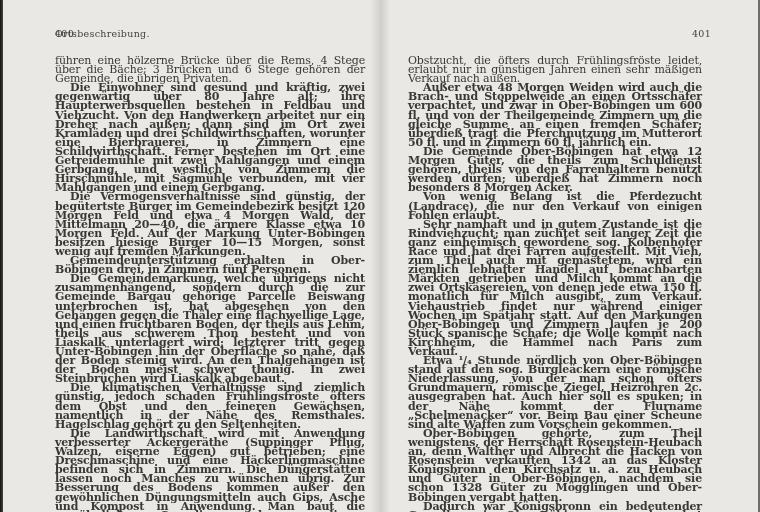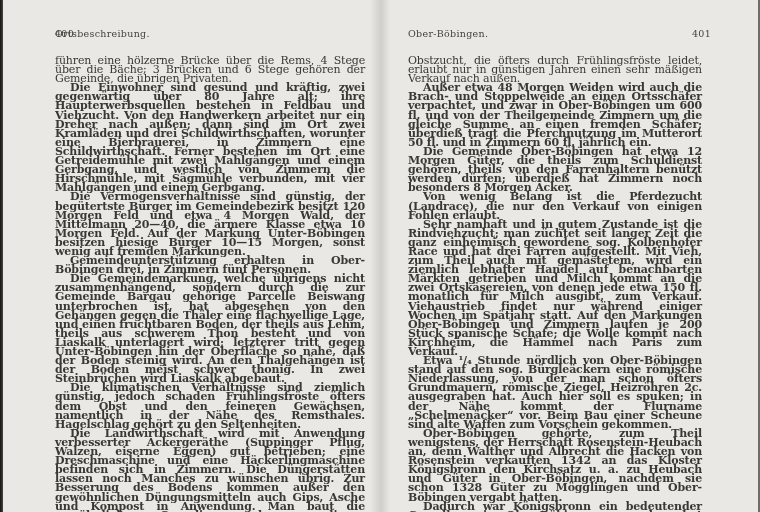--- a/index.html
+++ b/index.html
@@ -66,21 +66,20 @@
         <p class="indent">Die Gemeindemarkung, welche übrigens nicht zusammenhängend, sondern durch die zur Gemeinde Bargau gehörige Parcelle Beiswang unterbrochen ist, hat abgesehen von den Gehängen gegen die Thäler eine flachwellige Lage, und einen fruchtbaren Boden, der theils aus Lehm, theils aus schwerem Thon besteht und von Liaskalk unterlagert wird; letzterer tritt gegen Unter-Böbingen hin der Oberfläche so nahe, daß der Boden steinig wird. An den Thalgehängen ist der Boden meist schwer thonig. In zwei Steinbrüchen wird Liaskalk abgebaut.</p>
         <p class="indent">Die klimatischen Verhältnisse sind ziemlich günstig, jedoch schaden Frühlingsfröste öfters dem Obst und den feineren Gewächsen, namentlich in der Nähe des Remsthales. Hagelschlag gehört zu den Seltenheiten.</p>
         <p class="indent">Die Landwirthschaft wird mit Anwendung verbesserter Ackergeräthe (Suppinger Pflug, Walzen, eiserne Eggen) gut betrieben; eine Dreschmaschine und eine Häckerlingmaschine befinden sich in Zimmern. Die Düngerstätten lassen noch Manches zu wünschen übrig. Zur Besserung des Bodens kommen außer den gewöhnlichen Düngungsmitteln auch Gips, Asche und Kompost in Anwendung. Man baut die gewöhnlichen Cerealien und von diesen vorzugsweise Dinkel und Haber, ferner Kartoffeln, dreiblättrigen Klee, Angersen, Wicken, Hanf, wenig Reps und neuerdings etwas Hopfen. Ueber den eigenen Bedarf können etwa 700 Scheffel Dinkel, eben so viel Haber und der Hopfenertrag nach außen abgesetzt werden.</p>
         <p class="indent">Der ausgedehnte Besserung (ohne Wässerung) liefert ein gutes Futter.</p>
         <p class="indent">Die mit späten Mostsorten und Zwetschgen sich beschäftigende</p>
       </div>
   </div>
 
   <div class="page page-right">
     <div class="pagehead">
-      <span class="runhead">Ober-Böbingen.</span>
       <span class="pagenum">401</span>
     </div>
     <div class="pagebody">
         <p>Obstzucht, die öfters durch Frühlingsfröste leidet, erlaubt nur in günstigen Jahren einen sehr mäßigen Verkauf nach außen.</p>
         <p class="indent">Außer etwa 48 Morgen Weiden wird auch die Brach- und Stoppelweide an einen Ortsschäfer verpachtet, und zwar in Ober-Böbingen um 600 fl. und von der Theilgemeinde Zimmern um die gleiche Summe an einen fremden Schäfer; überdieß trägt die Pferchnutzung im Mutterort 50 fl. und in Zimmern 60 fl. jährlich ein.</p>
         <p class="indent">Die Gemeinde Ober-Böbingen hat etwa 12 Morgen Güter, die theils zum Schuldienst gehören, theils von den Farrenhaltern benützt werden dürfen; überdieß hat Zimmern noch besonders 8 Morgen Äcker.</p>
         <p class="indent">Von wenig Belang ist die Pferdezucht (Landrace), die nur den Verkauf von einigen Fohlen erlaubt.</p>
         <p class="indent">Sehr namhaft und in gutem Zustande ist die Rindviehzucht; man züchtet seit langer Zeit die ganz einheimisch gewordene sog. Kolbenhofer Race und hat drei Farren aufgestellt. Mit Vieh, zum Theil auch mit gemästetem, wird ein ziemlich lebhafter Handel auf benachbarten Märkten getrieben und Milch kommt an die zwei Ortskäsereien, von denen jede etwa 150 fl. monatlich für Milch ausgibt, zum Verkauf. Viehaustrieb findet nur während einiger Wochen im Spätjahr statt. Auf den Markungen Ober-Böbingen und Zimmern laufen je 200 Stück spanische Schafe; die Wolle kommt nach Kirchheim, die Hämmel nach Paris zum Verkauf.</p>
         <p class="indent">Etwa ¹/₄ Stunde nördlich von Ober-Böbingen stand auf den sog. Bürgleäckern eine römische Niederlassung, von der man schon öfters Grundmauern, römische Ziegel, Heizröhren 2c. ausgegraben hat. Auch hier soll es spuken; in der Nähe kommt der Flurname „Schelmenäcker“ vor. Beim Bau einer Scheune sind alte Waffen zum Vorschein gekommen.</p>
         <p class="indent">Ober-Böbingen gehörte, zum Theil wenigstens, der Herrschaft Rosenstein-Heubach an, denn Walther und Albrecht die Hacken von Rosenstein verkauften 1342 an das Kloster Königsbronn den Kirchsatz u. a. zu Heubach und Güter in Ober-Böbingen, nachdem sie schon 1328 Güter zu Mögglingen und Ober-Böbingen vergabt hatten.</p>

